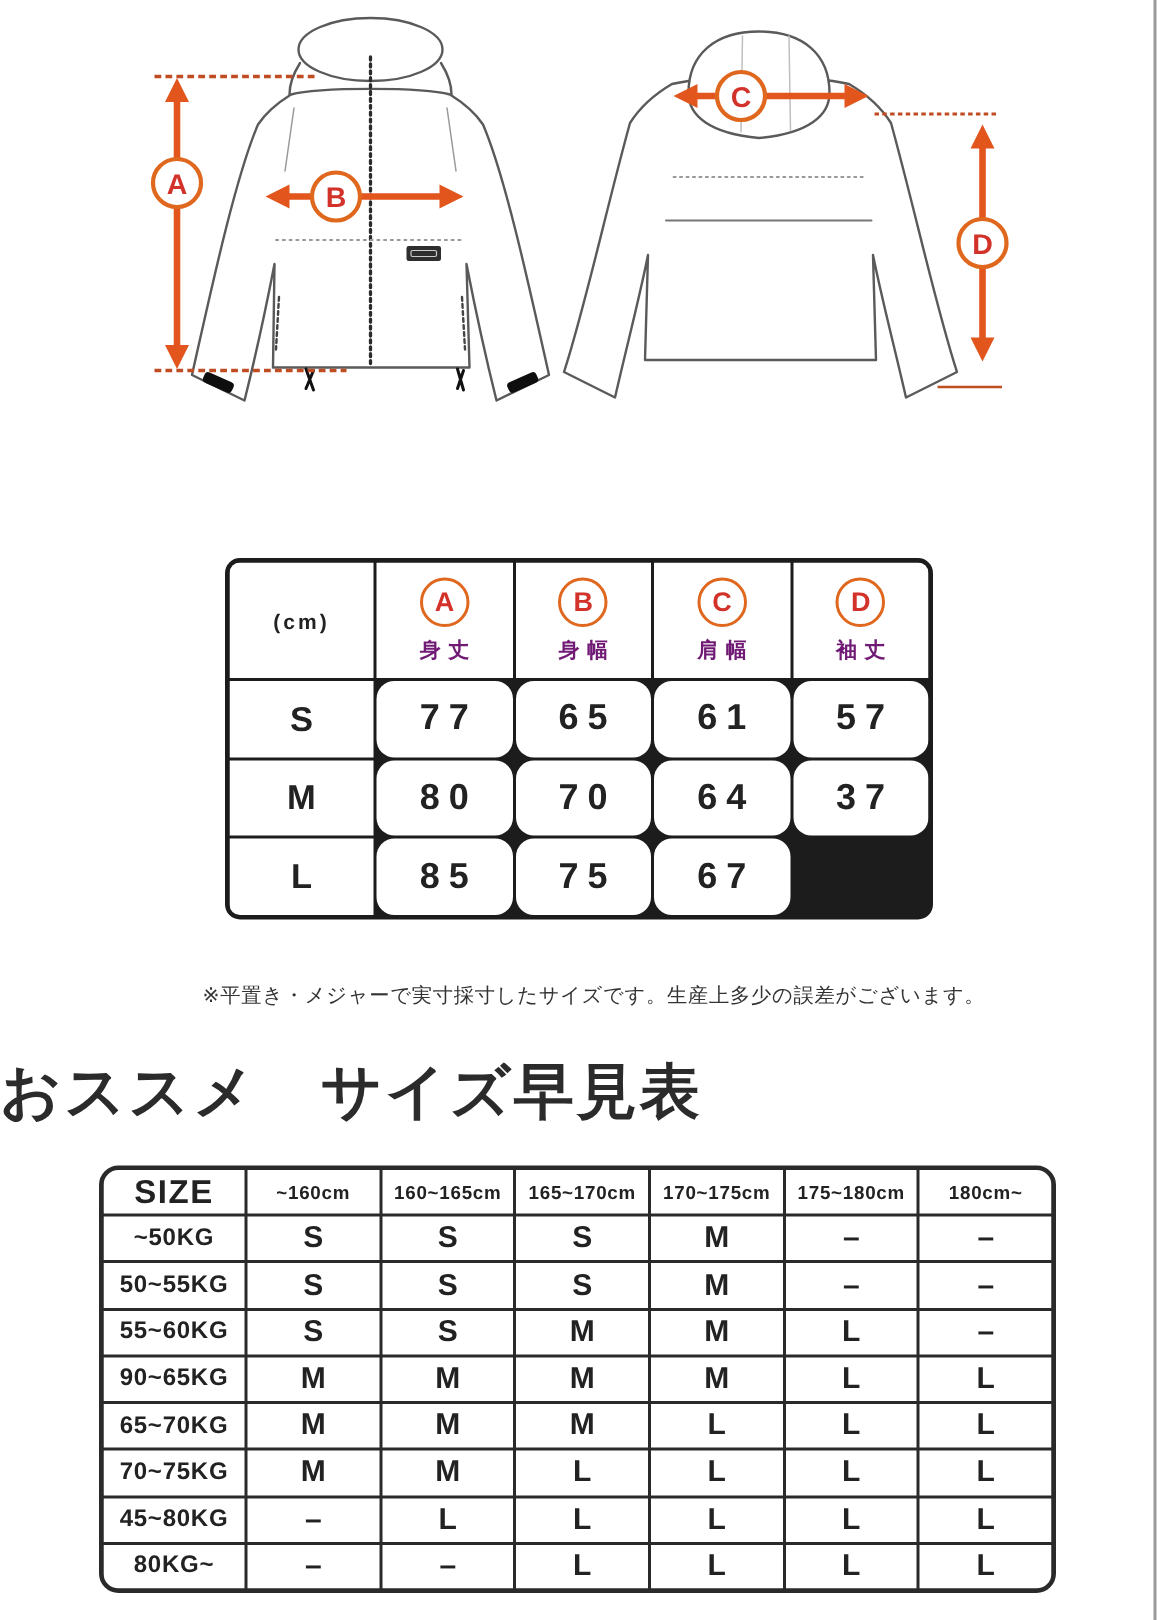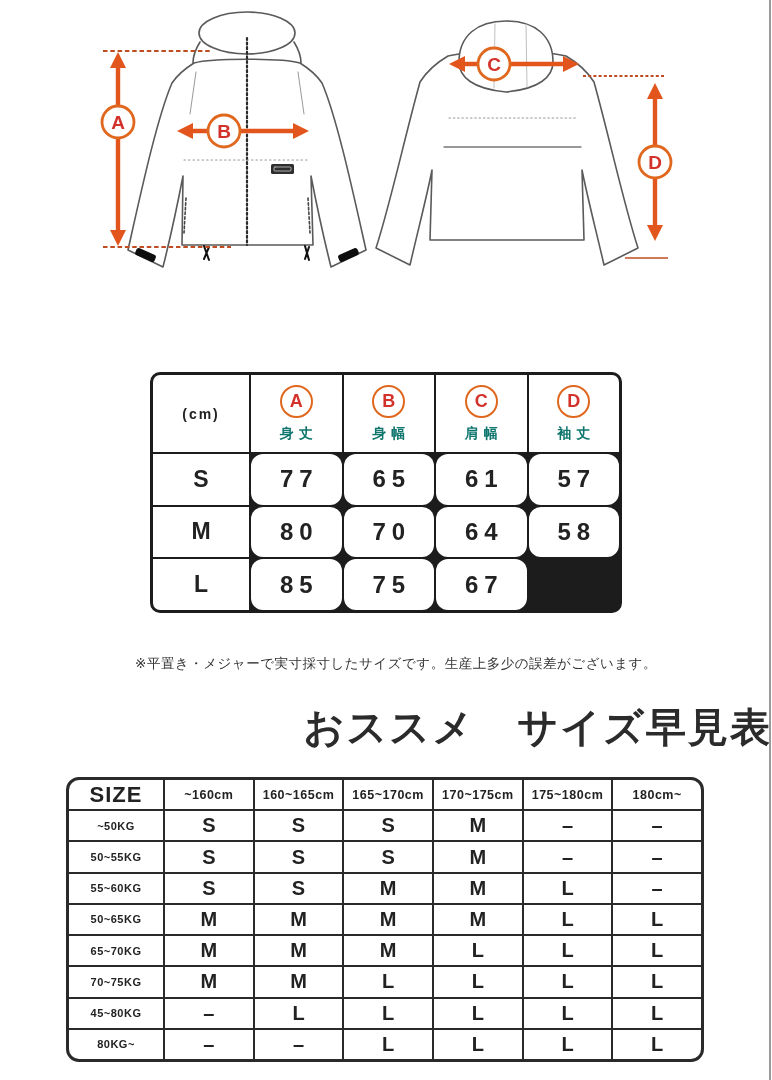--- a/index.html
+++ b/index.html
@@ -19,41 +19,41 @@
     grid-template-rows:77px 1fr 1fr 1fr;gap:2px;background:#1c1c1c;
     border:3px solid #1c1c1c;border-radius:10px;overflow:hidden;box-sizing:border-box;
   }
   .spec-table .cell{background:#ffffff;display:flex;align-items:center;justify-content:center;flex-direction:column;}
   .unit{font-size:14px;font-weight:bold;letter-spacing:2px;}
   .circle-letter{
     width:29px;height:29px;border:2.5px solid #e0671e;border-radius:50%;
     color:#d2322a;font-weight:bold;font-size:18px;line-height:1;
     display:flex;align-items:center;justify-content:center;background:#fff;
   }
-  .col-name{margin-top:7px;font-size:14px;font-weight:bold;letter-spacing:5px;text-indent:5px;color:#0f766e;}
+  .col-name{margin-top:7px;font-size:14px;font-weight:bold;letter-spacing:5px;text-indent:5px;color:#701a75;}
   .size-label{font-size:23px;font-weight:bold;}
   .spec-value{font-size:24px;font-weight:bold;letter-spacing:6px;text-indent:6px;border-radius:12px;}
 
   
   .note{position:absolute;top:643px;left:0;width:768px;text-align:center;
     font-size:13.5px;font-weight:normal;color:#333;letter-spacing:0.5px;margin:12px;}
-  .title{position:absolute;top:700px;left:0;width:772px;text-align:right;
+  .title{position:absolute;top:700px;left:0;width:772px;text-align:left;
     font-size:40px;font-weight:bold;color:#2b2b2b;letter-spacing:2px;margin:0;}
 
   
   .rec-table{
     position:absolute;left:66px;top:777px;width:638px;height:285px;
     display:grid;grid-template-columns:94px repeat(6,1fr);
     grid-template-rows:repeat(9,1fr);gap:2px;background:#2a2a2a;
     border:3px solid #2a2a2a;border-radius:13px;overflow:hidden;box-sizing:border-box;
   }
   .rec-table .cell{background:#ffffff;display:flex;align-items:center;justify-content:center;}
   .size-corner{font-size:22px;font-weight:bold;letter-spacing:1px;}
   .h-col{font-size:12.5px;font-weight:bold;letter-spacing:0.5px;}
-  .w-row{font-size:11px;font-weight:bold;letter-spacing:0.5px;}
+  .w-row{font-size:16px;font-weight:bold;letter-spacing:0.5px;}
   .rec-val{font-size:20px;font-weight:bold;}
 </style>
 </head>
 <body>
 
 <div class="page">
 
   <svg class="diagram" viewBox="0 0 772 350">
 
     <g fill="none" stroke="#5a5a5a" stroke-width="1.6" stroke-linejoin="round" stroke-linecap="round">
@@ -142,21 +142,21 @@
     <div class="cell size-label">S</div>
     <div class="cell spec-value">77</div>
     <div class="cell spec-value">65</div>
     <div class="cell spec-value">61</div>
     <div class="cell spec-value">57</div>
 
     <div class="cell size-label">M</div>
     <div class="cell spec-value">80</div>
     <div class="cell spec-value">70</div>
     <div class="cell spec-value">64</div>
-    <div class="cell spec-value">58</div>
+    <div class="cell spec-value">37</div>
 
     <div class="cell size-label">L</div>
     <div class="cell spec-value">85</div>
     <div class="cell spec-value">75</div>
     <div class="cell spec-value">67</div>
   </div>
 
   <p class="note">※平置き・メジャーで実寸採寸したサイズです。生産上多少の誤差がございます。</p>
 
   <h1 class="title">おススメ　サイズ早見表</h1>
@@ -187,21 +187,21 @@
     <div class="cell rec-val">–</div>
 
     <div class="cell w-row">55~60KG</div>
     <div class="cell rec-val">S</div>
     <div class="cell rec-val">S</div>
     <div class="cell rec-val">M</div>
     <div class="cell rec-val">M</div>
     <div class="cell rec-val">L</div>
     <div class="cell rec-val">–</div>
 
-    <div class="cell w-row">50~65KG</div>
+    <div class="cell w-row">90~65KG</div>
     <div class="cell rec-val">M</div>
     <div class="cell rec-val">M</div>
     <div class="cell rec-val">M</div>
     <div class="cell rec-val">M</div>
     <div class="cell rec-val">L</div>
     <div class="cell rec-val">L</div>
 
     <div class="cell w-row">65~70KG</div>
     <div class="cell rec-val">M</div>
     <div class="cell rec-val">M</div>

